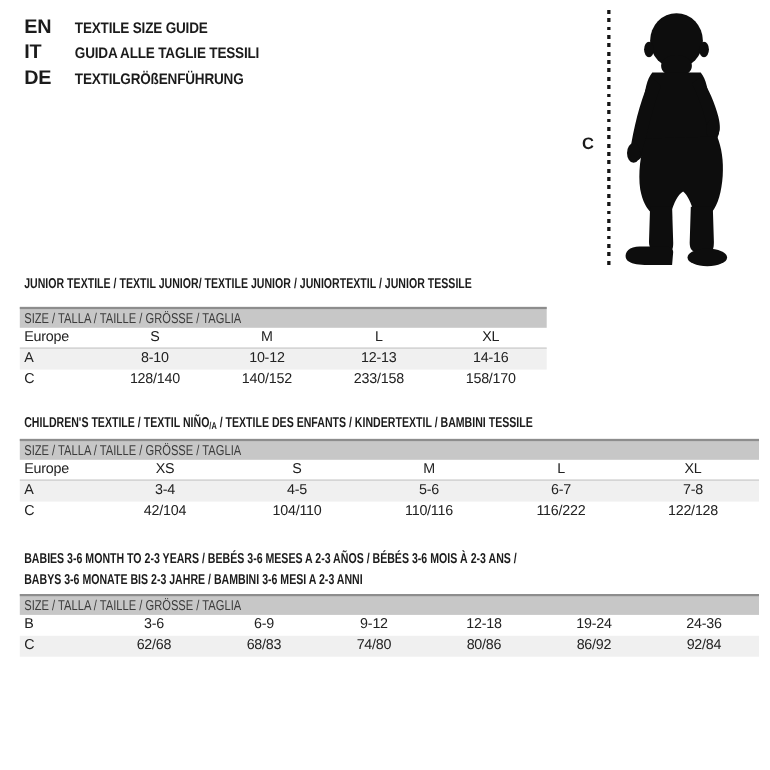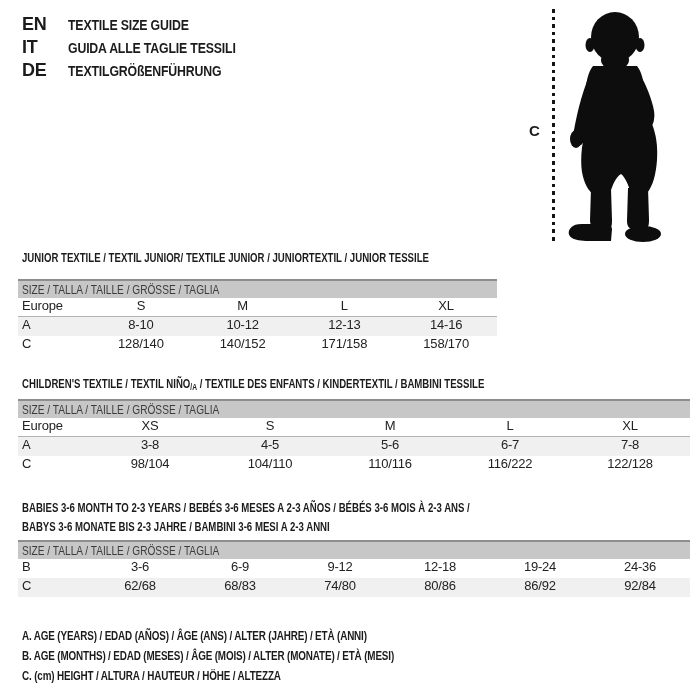--- a/index.html
+++ b/index.html
@@ -118,21 +118,21 @@
       <div class="tlabel">A</div>
       <div class="tcell">8-10</div>
       <div class="tcell">10-12</div>
       <div class="tcell">12-13</div>
       <div class="tcell">14-16</div>
     </div>
     <div class="trow">
       <div class="tlabel">C</div>
       <div class="tcell">128/140</div>
       <div class="tcell">140/152</div>
-      <div class="tcell">171/158</div>
+      <div class="tcell">233/158</div>
       <div class="tcell">158/170</div>
     </div>
   </div>
 
   <div class="section-title" style="top:374px;">
     <span>CHILDREN'S TEXTILE / TEXTIL NIÑO</span><sub>/A</sub><span> / TEXTILE DES ENFANTS / KINDERTEXTIL / BAMBINI TESSILE</span>
   </div>
   <div class="size-table" style="top:399px; width:672px;">
     <div class="size-header-bar">
       <span>SIZE / TALLA / TAILLE / GRÖSSE / TAGLIA</span>
@@ -140,29 +140,29 @@
     <div class="trow ruled">
       <div class="tlabel">Europe</div>
       <div class="tcell">XS</div>
       <div class="tcell">S</div>
       <div class="tcell">M</div>
       <div class="tcell">L</div>
       <div class="tcell">XL</div>
     </div>
     <div class="trow alt">
       <div class="tlabel">A</div>
-      <div class="tcell">3-8</div>
+      <div class="tcell">3-4</div>
       <div class="tcell">4-5</div>
       <div class="tcell">5-6</div>
       <div class="tcell">6-7</div>
       <div class="tcell">7-8</div>
     </div>
     <div class="trow">
       <div class="tlabel">C</div>
-      <div class="tcell">98/104</div>
+      <div class="tcell">42/104</div>
       <div class="tcell">104/110</div>
       <div class="tcell">110/116</div>
       <div class="tcell">116/222</div>
       <div class="tcell">122/128</div>
     </div>
   </div>
 
   <div class="section-title" style="top:498px;">
     <div>BABIES 3-6 MONTH TO 2-3 YEARS / BEBÉS 3-6 MESES A 2-3 AÑOS / BÉBÉS 3-6 MOIS À 2-3 ANS /</div>
     <div>BABYS 3-6 MONATE BIS 2-3 JAHRE / BAMBINI 3-6 MESI A 2-3 ANNI</div>
@@ -184,19 +184,14 @@
       <div class="tlabel">C</div>
       <div class="tcell">62/68</div>
       <div class="tcell">68/83</div>
       <div class="tcell">74/80</div>
       <div class="tcell">80/86</div>
       <div class="tcell">86/92</div>
       <div class="tcell">92/84</div>
     </div>
   </div>
 
-  <div class="legend">
-    <div class="legend-line">A. AGE (YEARS) / EDAD (AÑOS) / ÂGE (ANS) / ALTER (JAHRE) / ETÀ (ANNI)</div>
-    <div class="legend-line">B. AGE (MONTHS) / EDAD (MESES) / ÂGE (MOIS) / ALTER (MONATE) / ETÀ (MESI)</div>
-    <div class="legend-line">C. (cm) HEIGHT / ALTURA / HAUTEUR / HÖHE / ALTEZZA</div>
-  </div>
 
 </div>
 
 </body></html>

